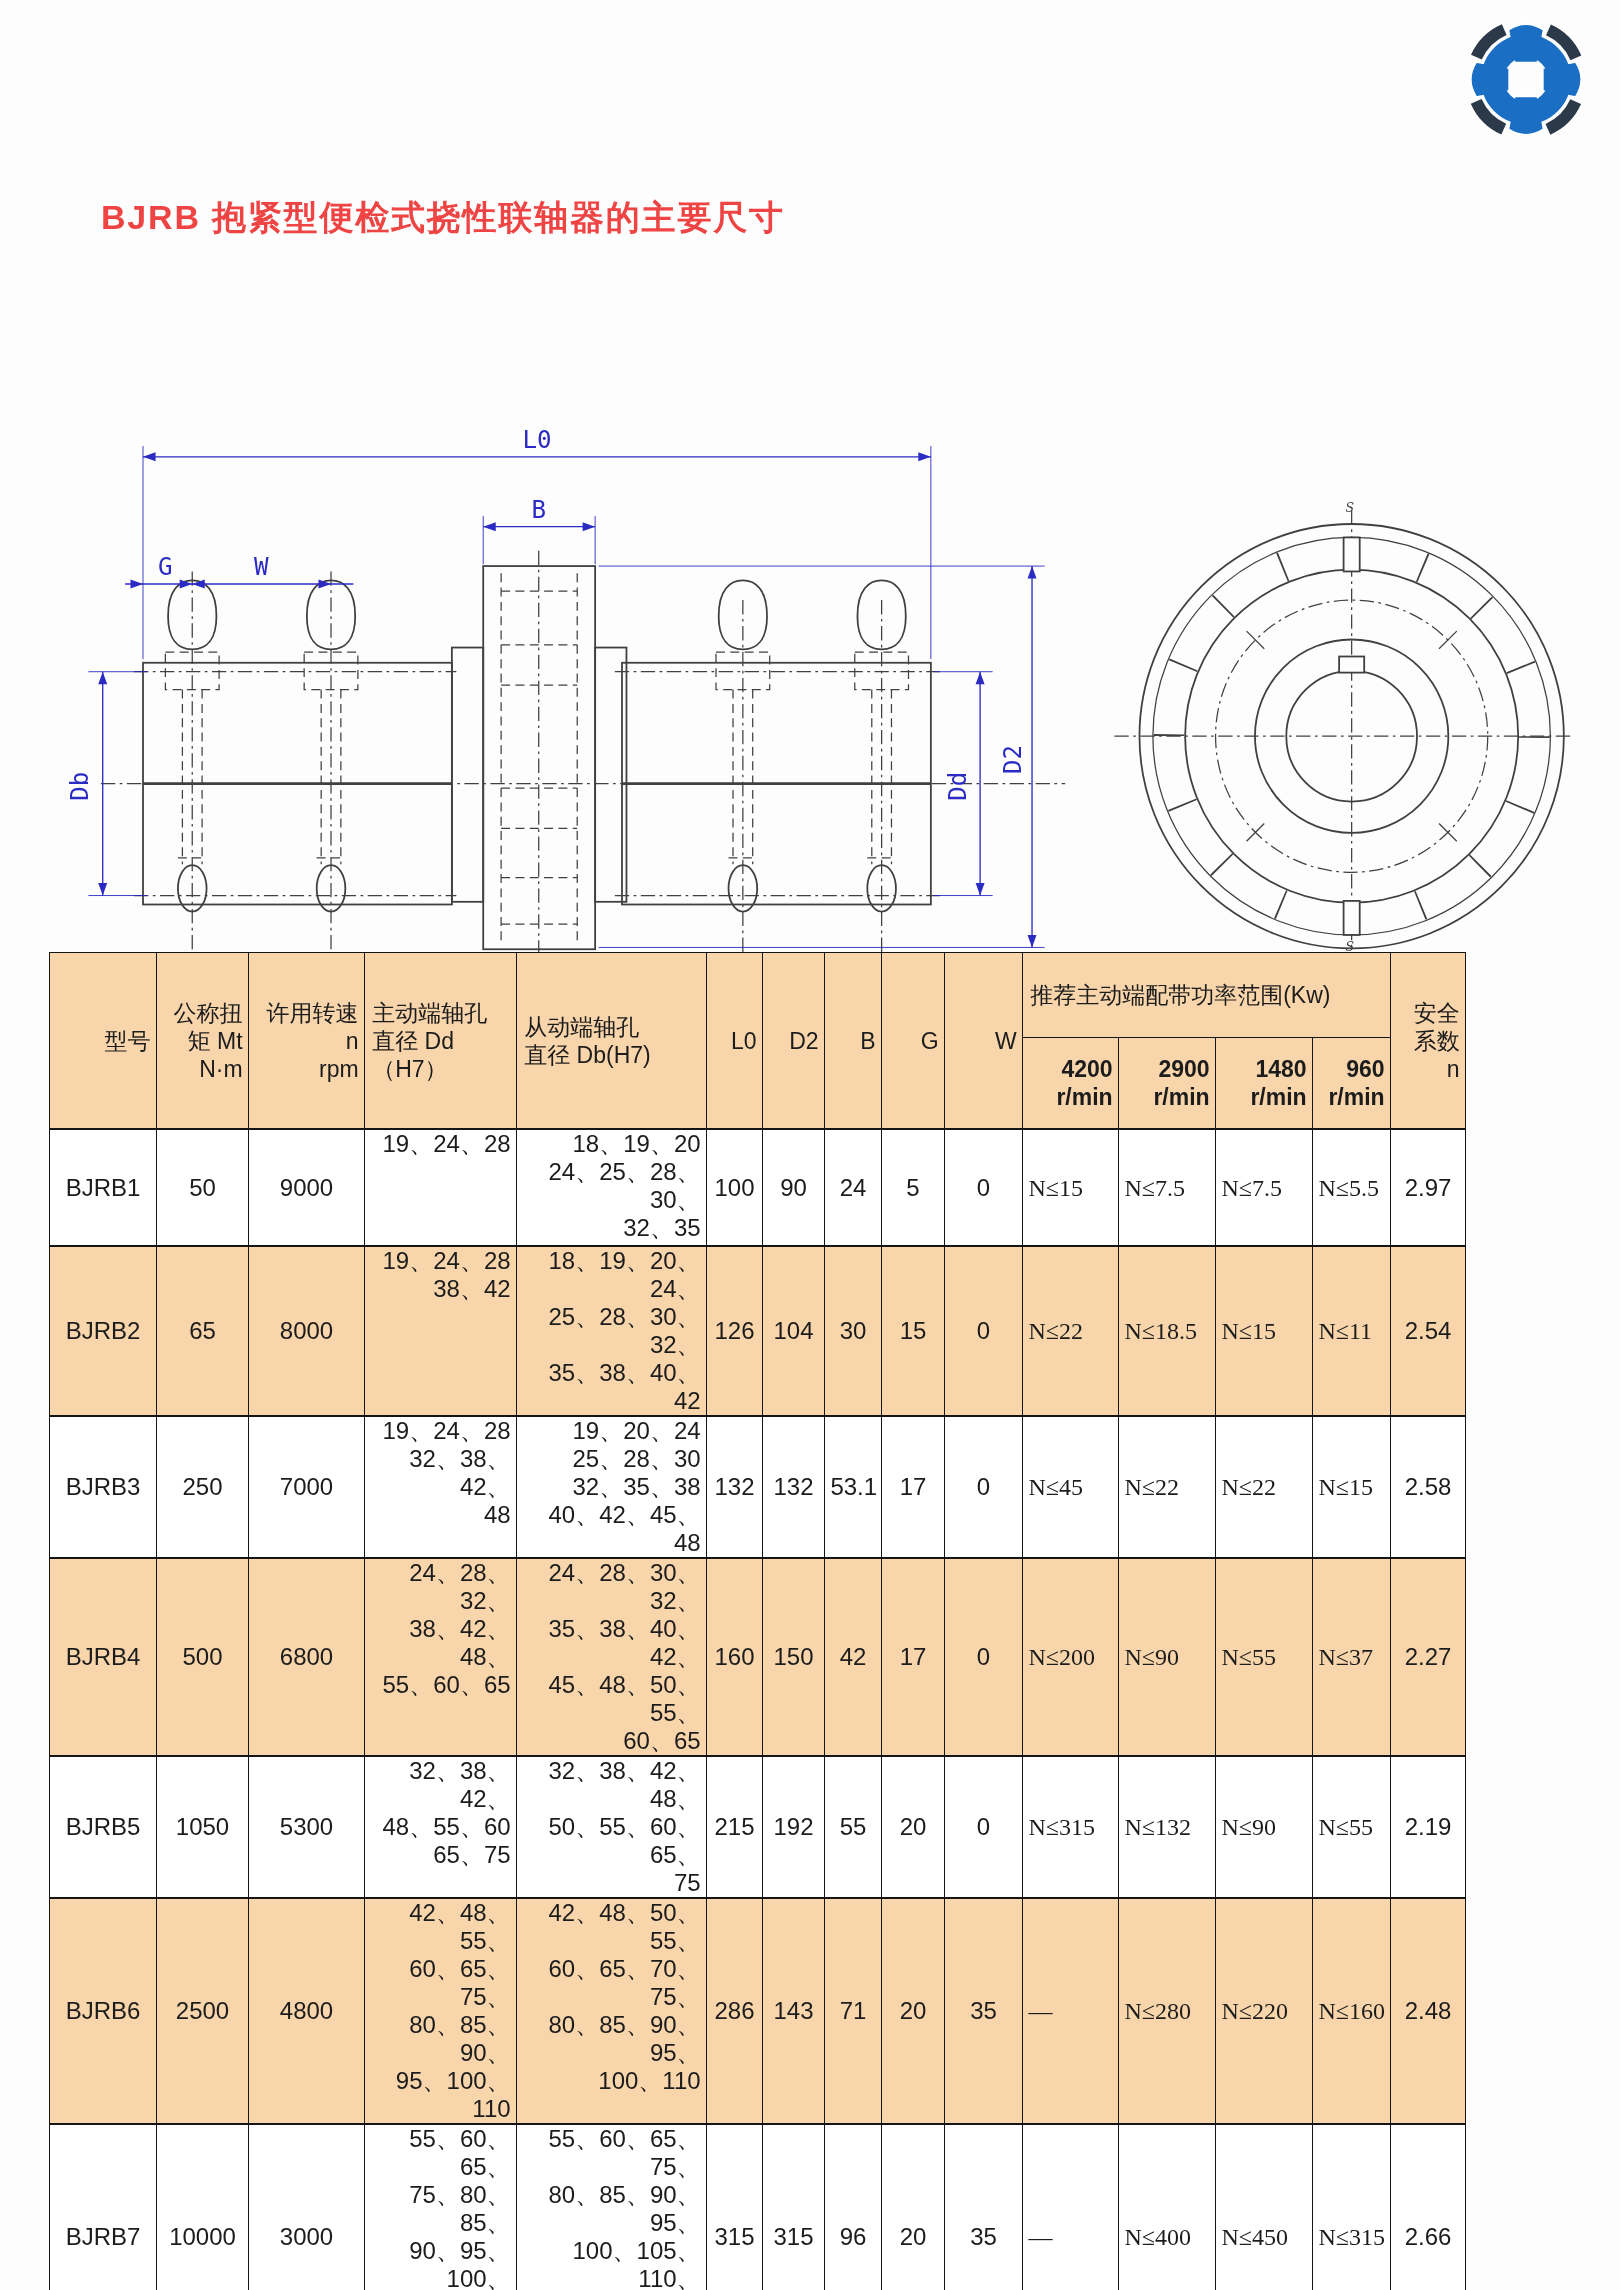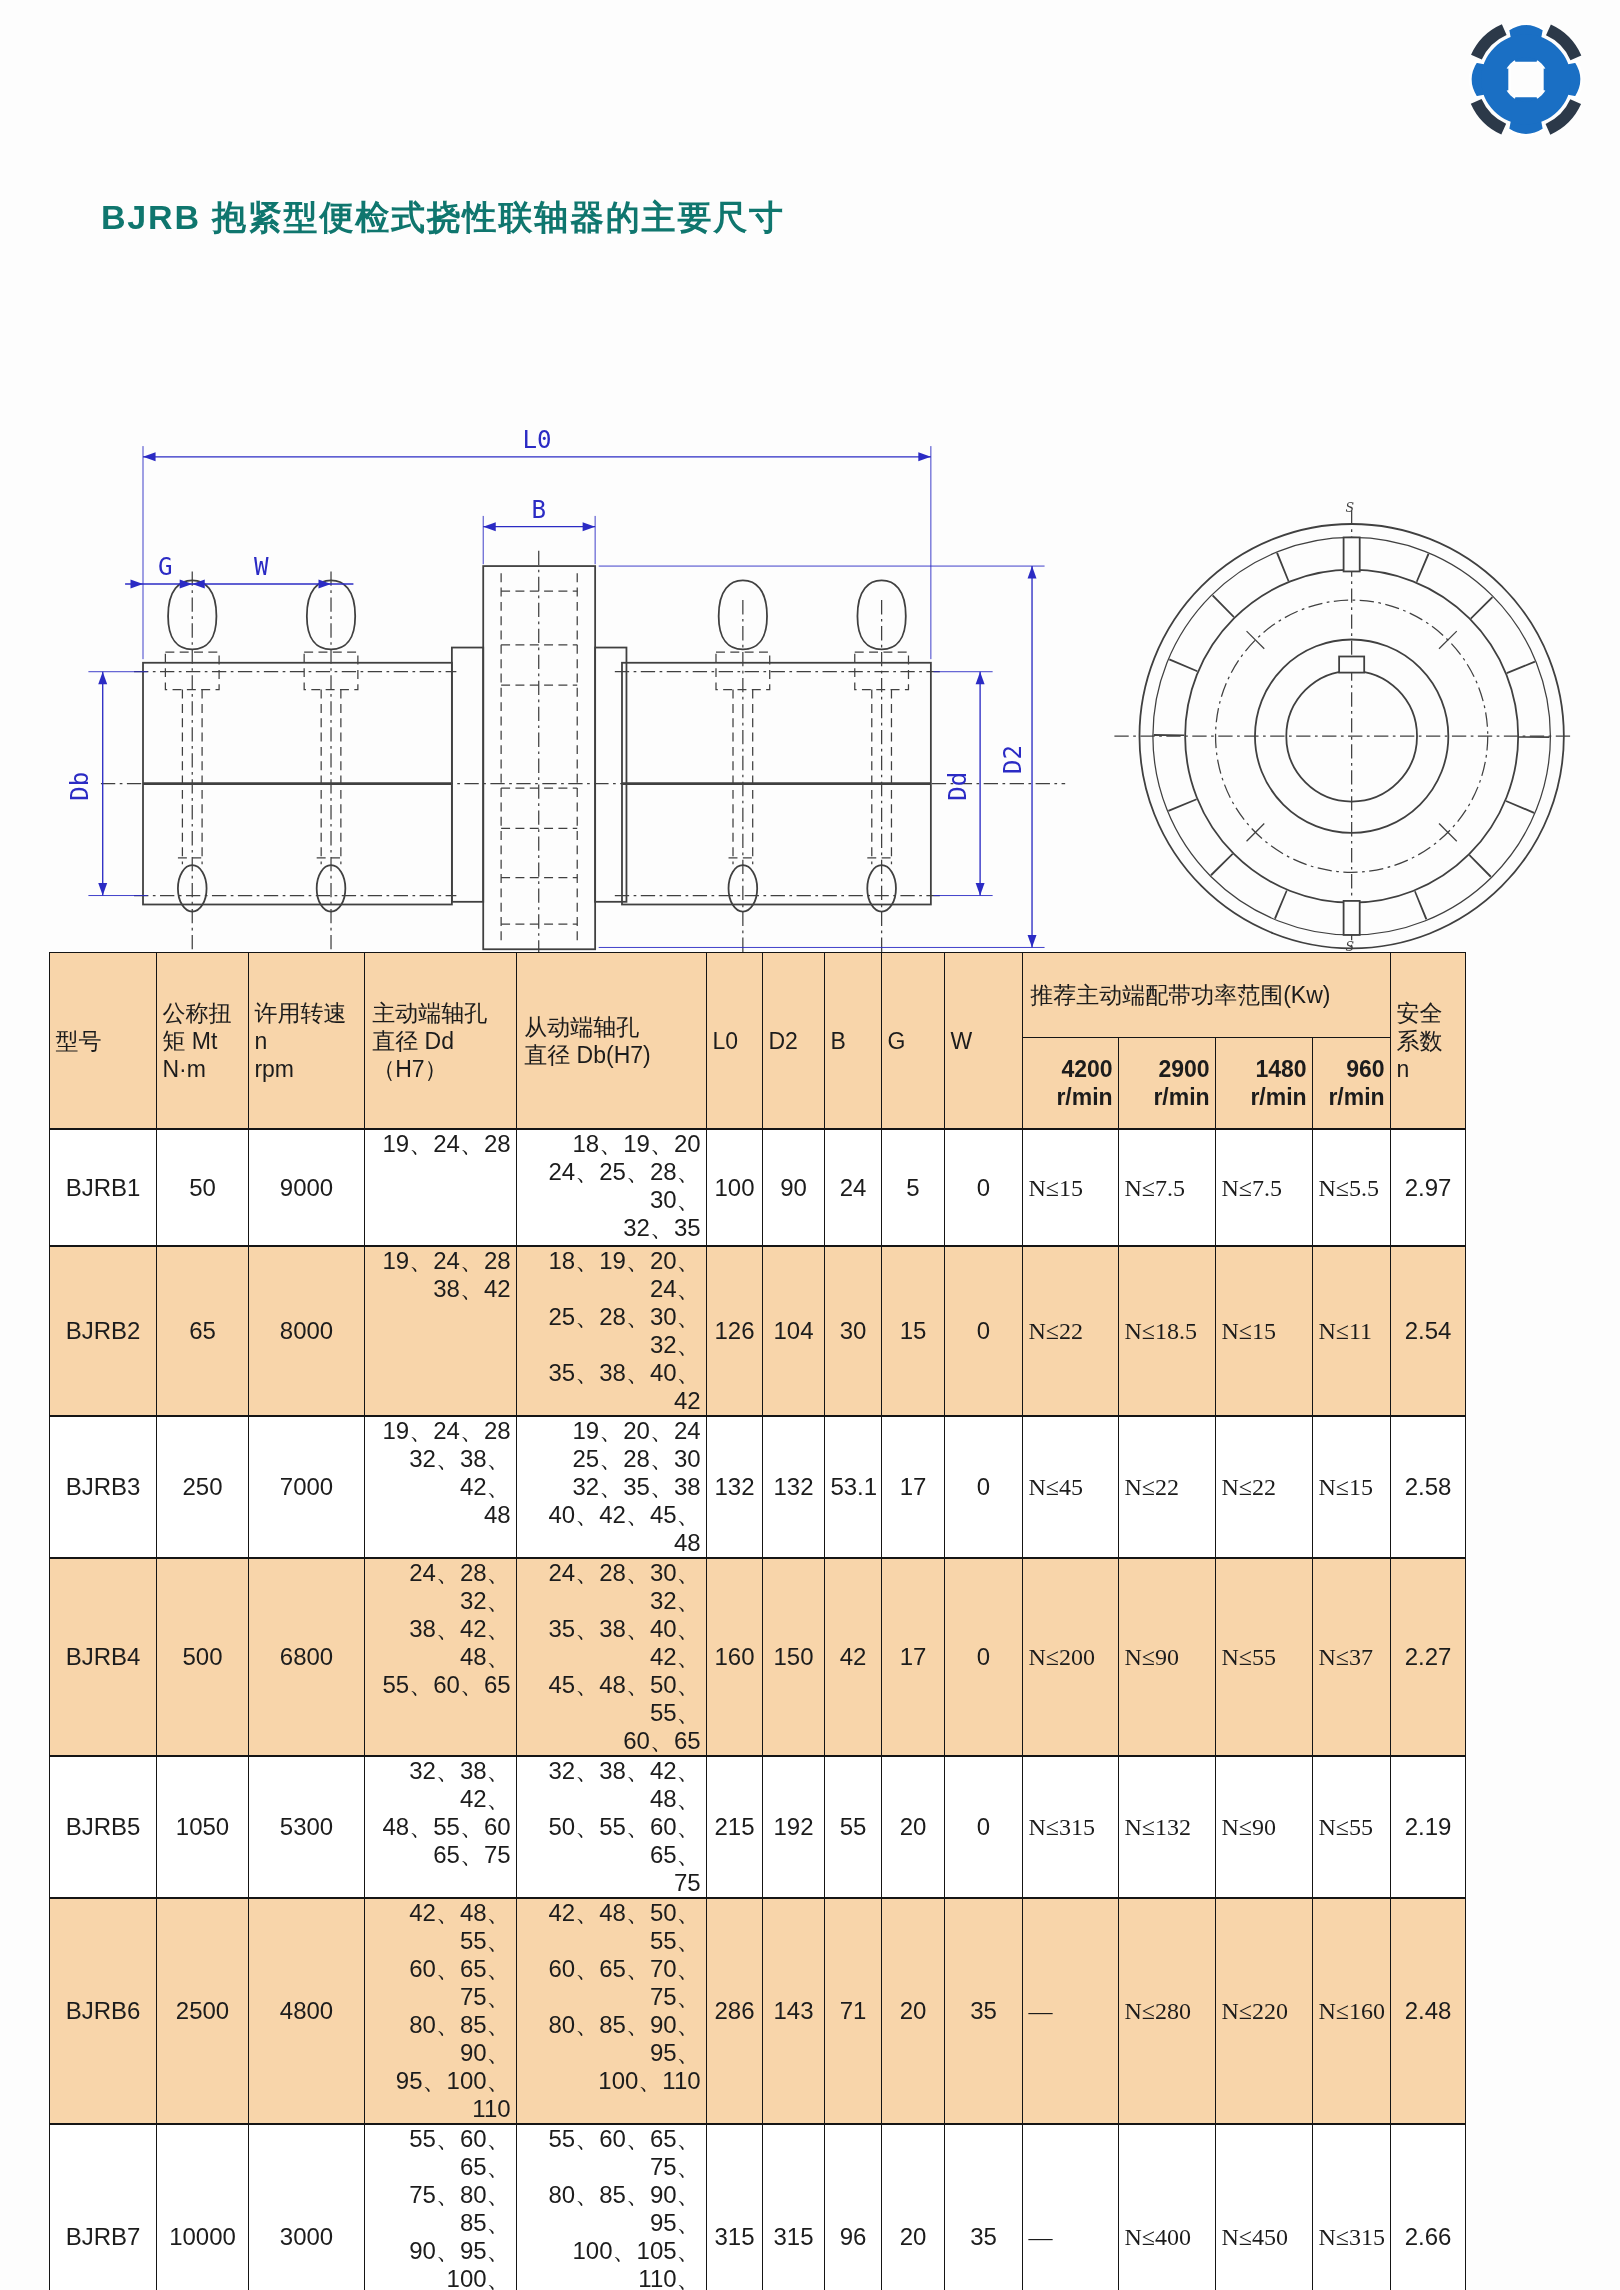--- a/index.html
+++ b/index.html
@@ -1,21 +1,21 @@
 <!DOCTYPE html>
 <html style="font-size:14.3px"><head>
 <meta charset="utf-8">
 <style>
   html,body{margin:0;padding:0;background:#e8e8e8;}
   #page{position:relative;width:1620px;height:2291px;background:#fdfdfd;overflow:hidden;
         font-family:"Liberation Sans","DejaVu Sans",sans-serif;color:#1c1c1c;}
 
   
   #title{position:absolute;left:101px;top:195px;font-size:34px;font-weight:bold;
-         color:#0f766e;letter-spacing:1.8px;white-space:nowrap;}
+         color:#ef4444;letter-spacing:1.8px;white-space:nowrap;}
   #logo{position:absolute;left:1458px;top:14.3px;width:136px;height:131px;}
 
   
   #drawing{position:absolute;left:49px;top:376px;width:1522px;height:578px;}
   .dline{stroke:#404040;stroke-width:2;fill:none;}
   .dthin{stroke:#404040;stroke-width:1.4;fill:none;}
   .dash{stroke-dasharray:10 6;}
   .cdash{stroke-dasharray:16 5 3 5;}
   .dim{stroke:#2b2bc4;stroke-width:1.5;fill:none;}
   .dimext{stroke:#2b2bc4;stroke-width:1;fill:none;}
@@ -23,21 +23,21 @@
   .dimtext{fill:#2b2bc4;font-family:"DejaVu Sans Mono","Liberation Mono",monospace;
            font-size:27px;}
   .smark{fill:#404040;font-size:14px;font-family:"DejaVu Serif",serif;font-style:italic;}
 
   
   #spec-table{position:absolute;left:49px;top:952px;width:1415px;border-collapse:collapse;
               table-layout:fixed;background:#fff;}
   #spec-table th,#spec-table td{border:1.8px solid #151515;padding:0 5.4px;
               font-size:24px;line-height:28px;overflow:hidden;}
   #spec-table thead th{background:#f8d5aa;font-weight:normal;font-size:23px;
-              text-align:left;vertical-align:middle;white-space:pre-line;}
+              text-align:right;vertical-align:middle;white-space:pre-line;}
   #spec-table thead tr.h1 th{height:84px;}
   #spec-table thead tr.h2 th{height:90px;text-align:right;font-weight:bold;}
   #spec-table th.al{text-align:left;padding-left:7.2px;}
   #spec-table tbody td{border-top-width:2.7px;white-space:pre-line;}
   #spec-table tbody tr:nth-child(even) td{background:#f8d5aa;}
   td.c{text-align:center;vertical-align:middle;}
   td.shaft{text-align:right;vertical-align:top;padding:1.8px 3.6px;font-size:23px;line-height:27px;}
   td.pw{text-align:left;vertical-align:middle;padding-left:7.2px;font-family:Liberation Serif, serif;}
   tr.rh1{height:117px;} tr.rh2{height:111px;} tr.rh3{height:133px;} tr.rh4{height:115px;}
   tr.rh5{height:123px;} tr.rh6{height:121px;} tr.rh7{height:166px;}

